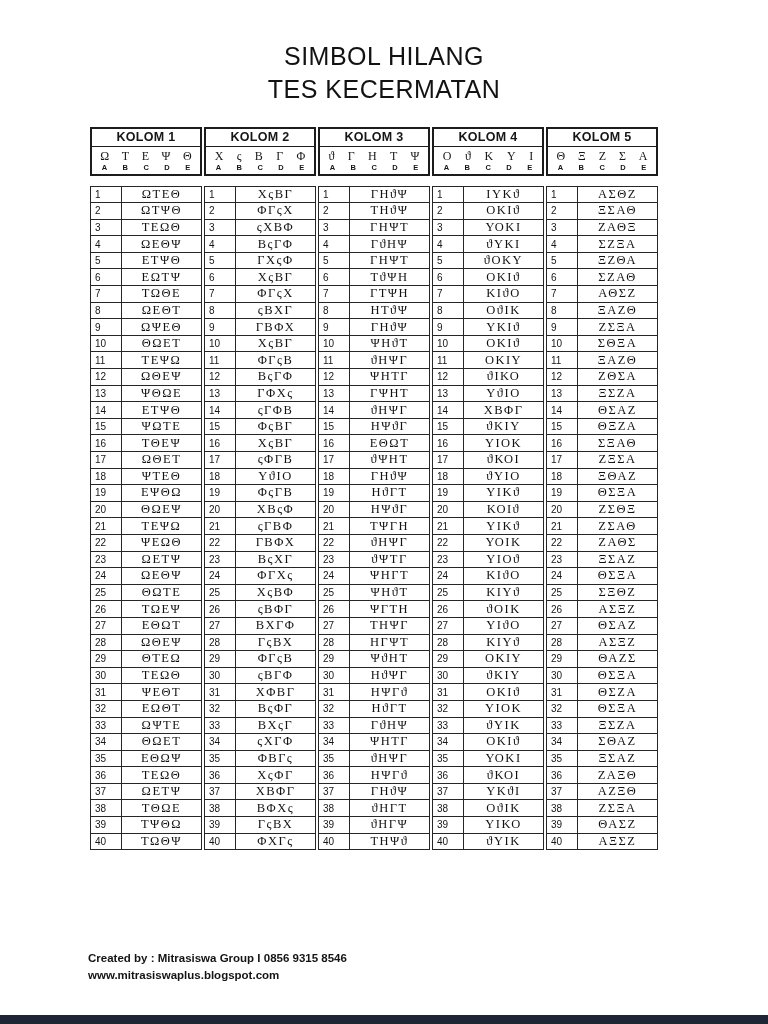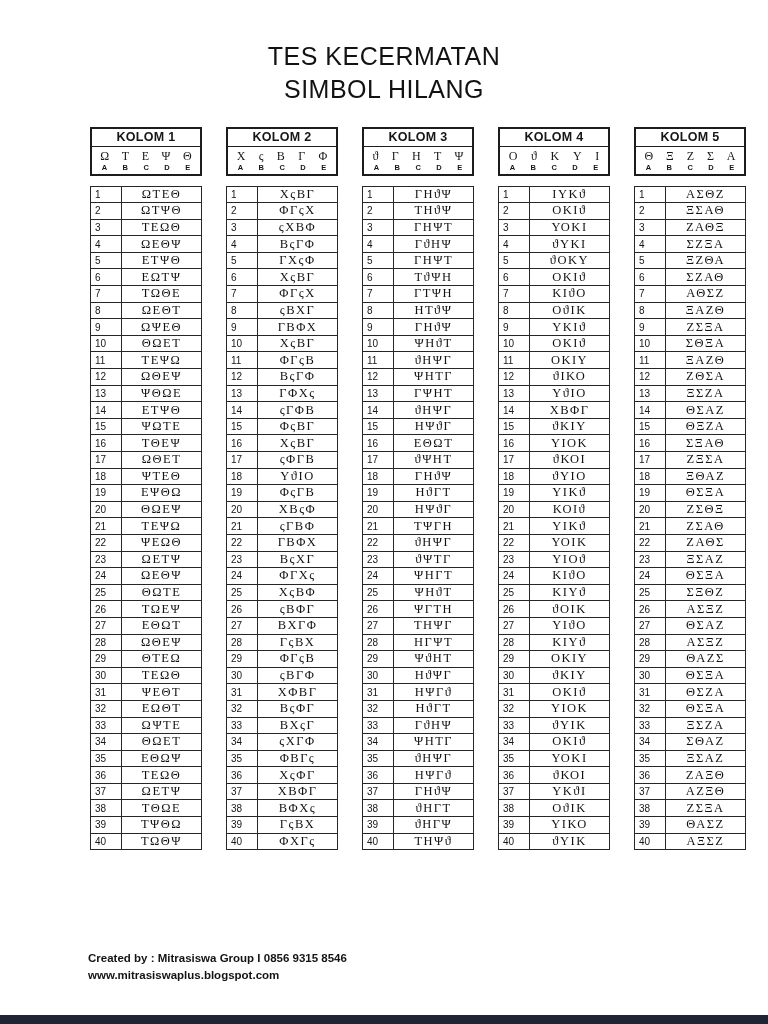--- a/index.html
+++ b/index.html
@@ -18,21 +18,21 @@
     line-height:1.32;
     font-weight:500;
     letter-spacing:.5px;
     color:#121212;
   }
   .columns{
     position:absolute;
     left:90px;top:127px;
     width:592px;
     display:flex;
-    gap:24px;
+    gap:2px;
   }
   .col{width:112px;flex:0 0 112px;}
   .key-box{
     border:2px solid #1c1c1c;
     background:#fff;
   }
   .key-title{
     border-bottom:1.5px solid #1c1c1c;
     font-weight:bold;
     font-size:12.5px;
@@ -96,22 +96,22 @@
     position:absolute;
     left:0;bottom:0;
     width:100%;height:9px;
     background:#1e2636;
   }
 </style>
 </head>
 <body>
 
 <div class="page-title">
+  <div>SIMBOL HILANG</div>
   <div>TES KECERMATAN</div>
-  <div>SIMBOL HILANG</div>
 </div>
 
 <div class="columns">
     <div class="col">
       <div class="key-box">
         <div class="key-title">KOLOM 1</div>
         <div class="key-symbols">
           <span>Ω</span>
           <span>Τ</span>
           <span>Ε</span>

